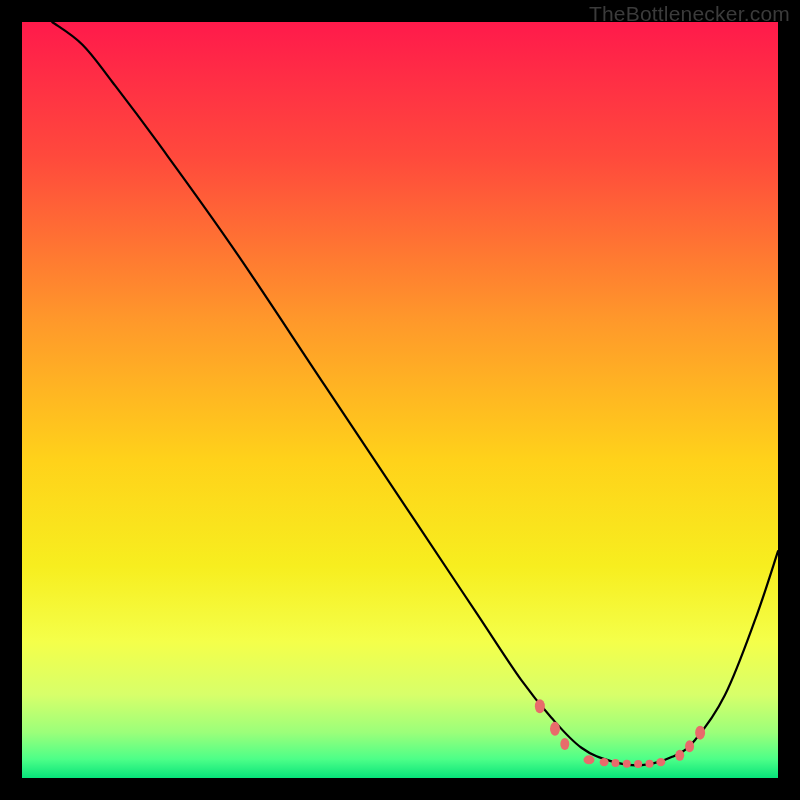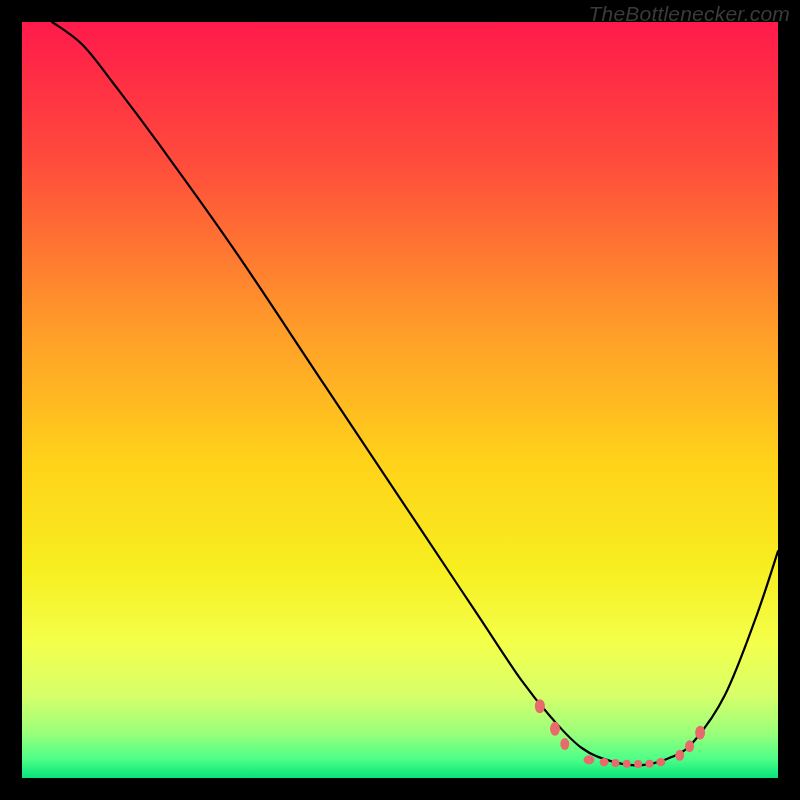--- a/index.html
+++ b/index.html
@@ -28,21 +28,20 @@
   }
   .watermark {
     position: absolute;
     top: 2px;
     right: 10px;
     color: #3b3b3b;
     font-size: 21px;
     font-weight: 500;
     letter-spacing: 0.2px;
     user-select: none;
-    font-style: italic;
   }
 </style>
 </head>
 <body>
 
 <div class="frame"></div>
 
 <svg class="plot" viewBox="0 0 756 756" preserveAspectRatio="none">
   <defs>
     <linearGradient id="bg-grad" x1="0" y1="0" x2="0" y2="1">

